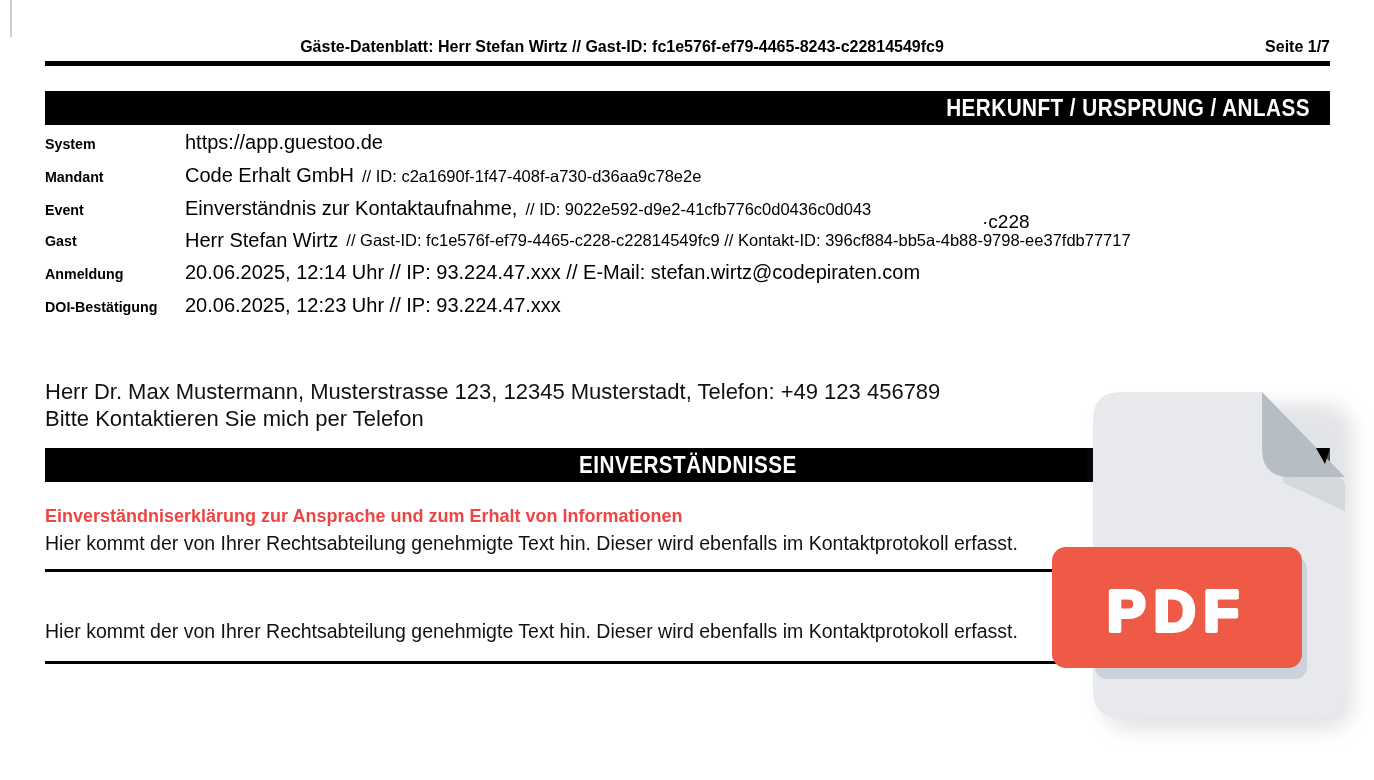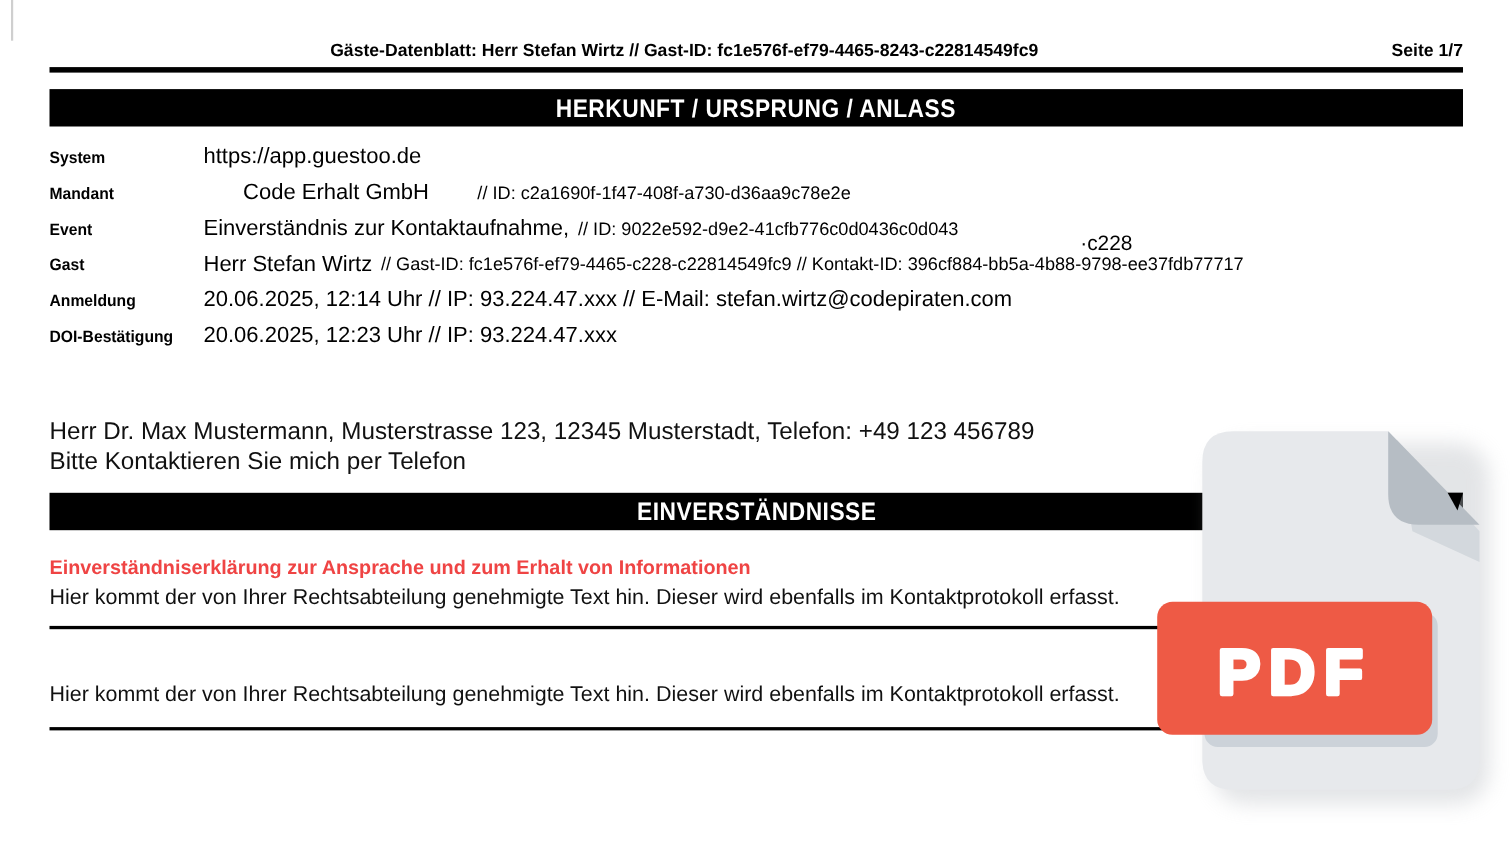--- a/index.html
+++ b/index.html
@@ -10,30 +10,30 @@
 
   .hdr-title{position:absolute;top:38px;left:622px;transform:translateX(-50%);
     font-size:16px;font-weight:700;white-space:nowrap;color:#000;}
   .hdr-page{position:absolute;top:38px;right:44px;font-size:16px;font-weight:700;color:#000;}
   .hdr-rule{position:absolute;left:45px;width:1285px;top:61px;height:5px;background:#000;}
 
   .banner{position:absolute;left:45px;width:1285px;height:34px;background:#000;
     display:flex;align-items:center;justify-content:center;}
   .banner span{color:#fff;font-size:23px;font-weight:700;letter-spacing:.5px;
     transform:scaleX(.9);transform-origin:center;white-space:nowrap;}
-  #banner-origin{top:81px;}
+  #banner-origin{top:91px;justify-content:flex-end;}
   #banner-captured{top:332px;}
   #banner-consents{top:448px;}
 
   .field-row{position:absolute;left:45px;white-space:nowrap;display:flex;align-items:baseline;}
   .field-label{display:inline-block;width:140px;font-size:15px;font-weight:700;color:#000;
     transform:scaleX(.95);transform-origin:left;}
   .field-value{font-size:20px;color:#000;}
   .field-meta{font-size:16.5px;color:#000;margin-left:8px;}
-  #row-0{top:131px;} #row-1{top:164px;gap:36px;} #row-2{top:197px;}
+  #row-0{top:131px;} #row-1{top:164px;} #row-2{top:197px;}
   #row-3{top:229px;align-items:center;} #row-4{top:261px;} #row-5{top:294px;}
 
   .floating-note{position:absolute;left:982px;top:211px;font-size:19px;color:#000;}
 
   .body-line{position:absolute;left:45px;font-size:22px;color:#111;white-space:nowrap;}
   #captured-line-0{top:379px;} #captured-line-1{top:406px;}
 
   .consent-heading{position:absolute;left:45px;font-size:18px;font-weight:700;color:#ef4444;white-space:nowrap;}
   .consent-body{position:absolute;left:45px;font-size:19.5px;color:#111;white-space:nowrap;}
   #consent-h-0{top:506px;} #consent-b-0{top:532px;}

